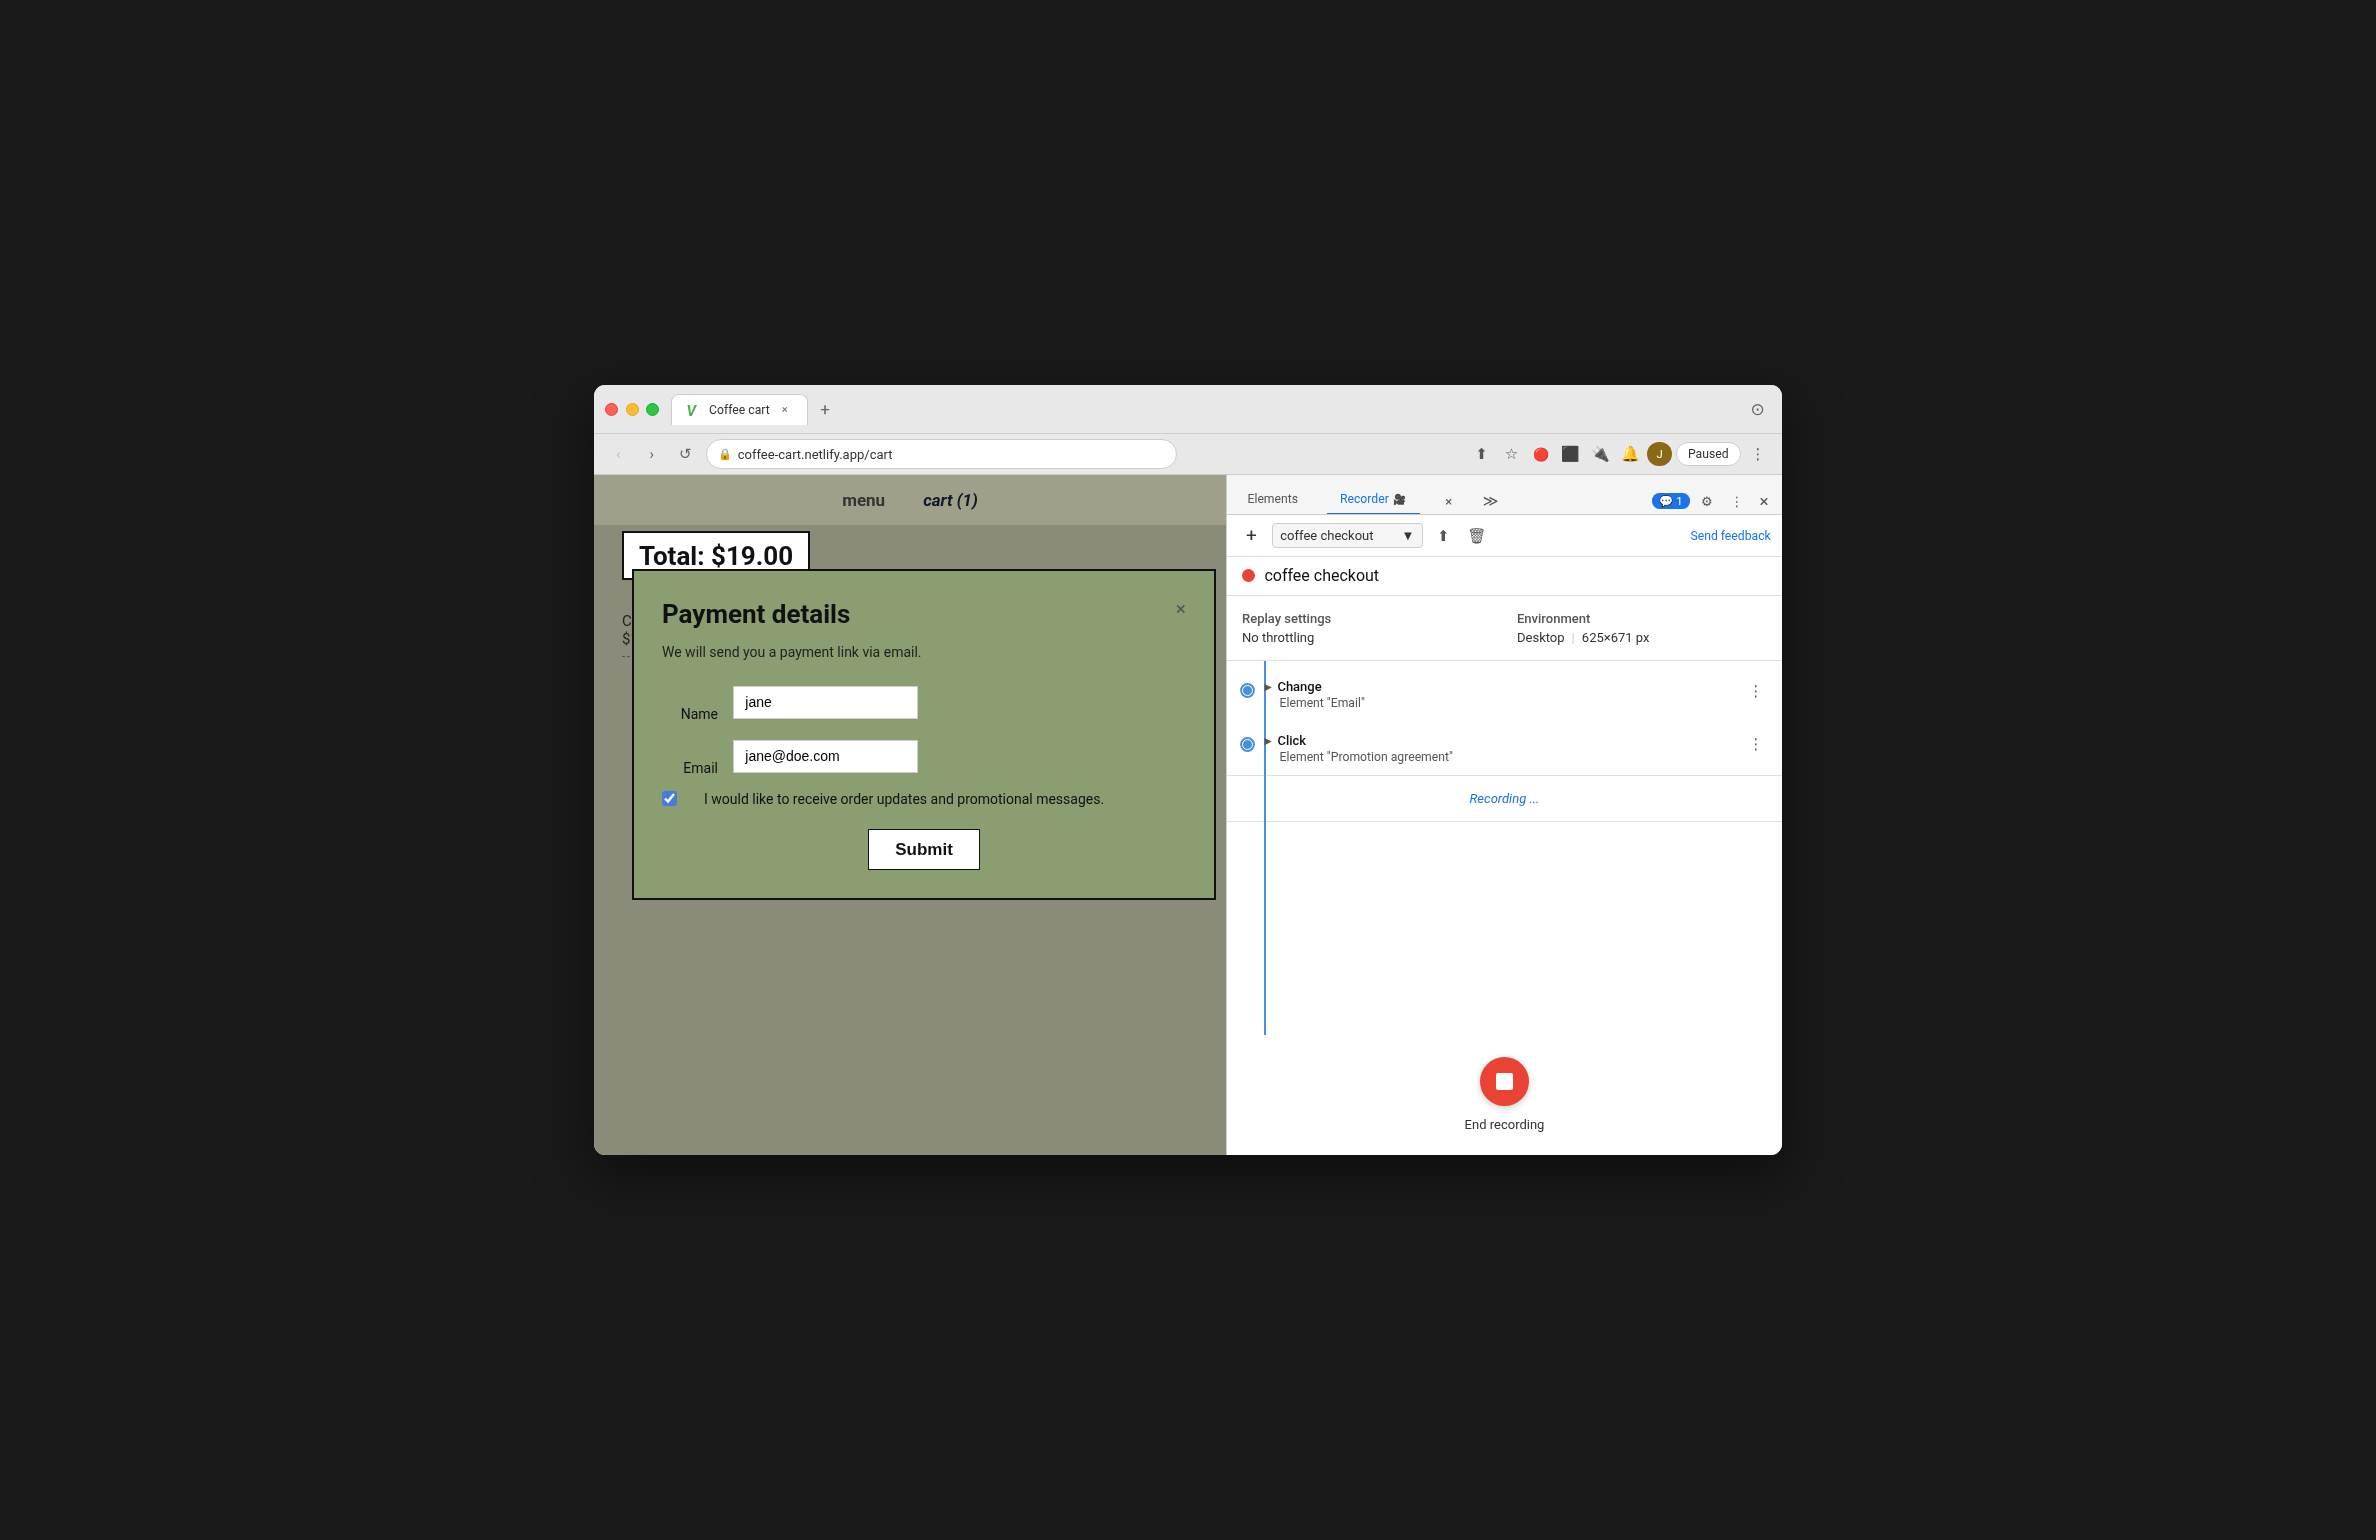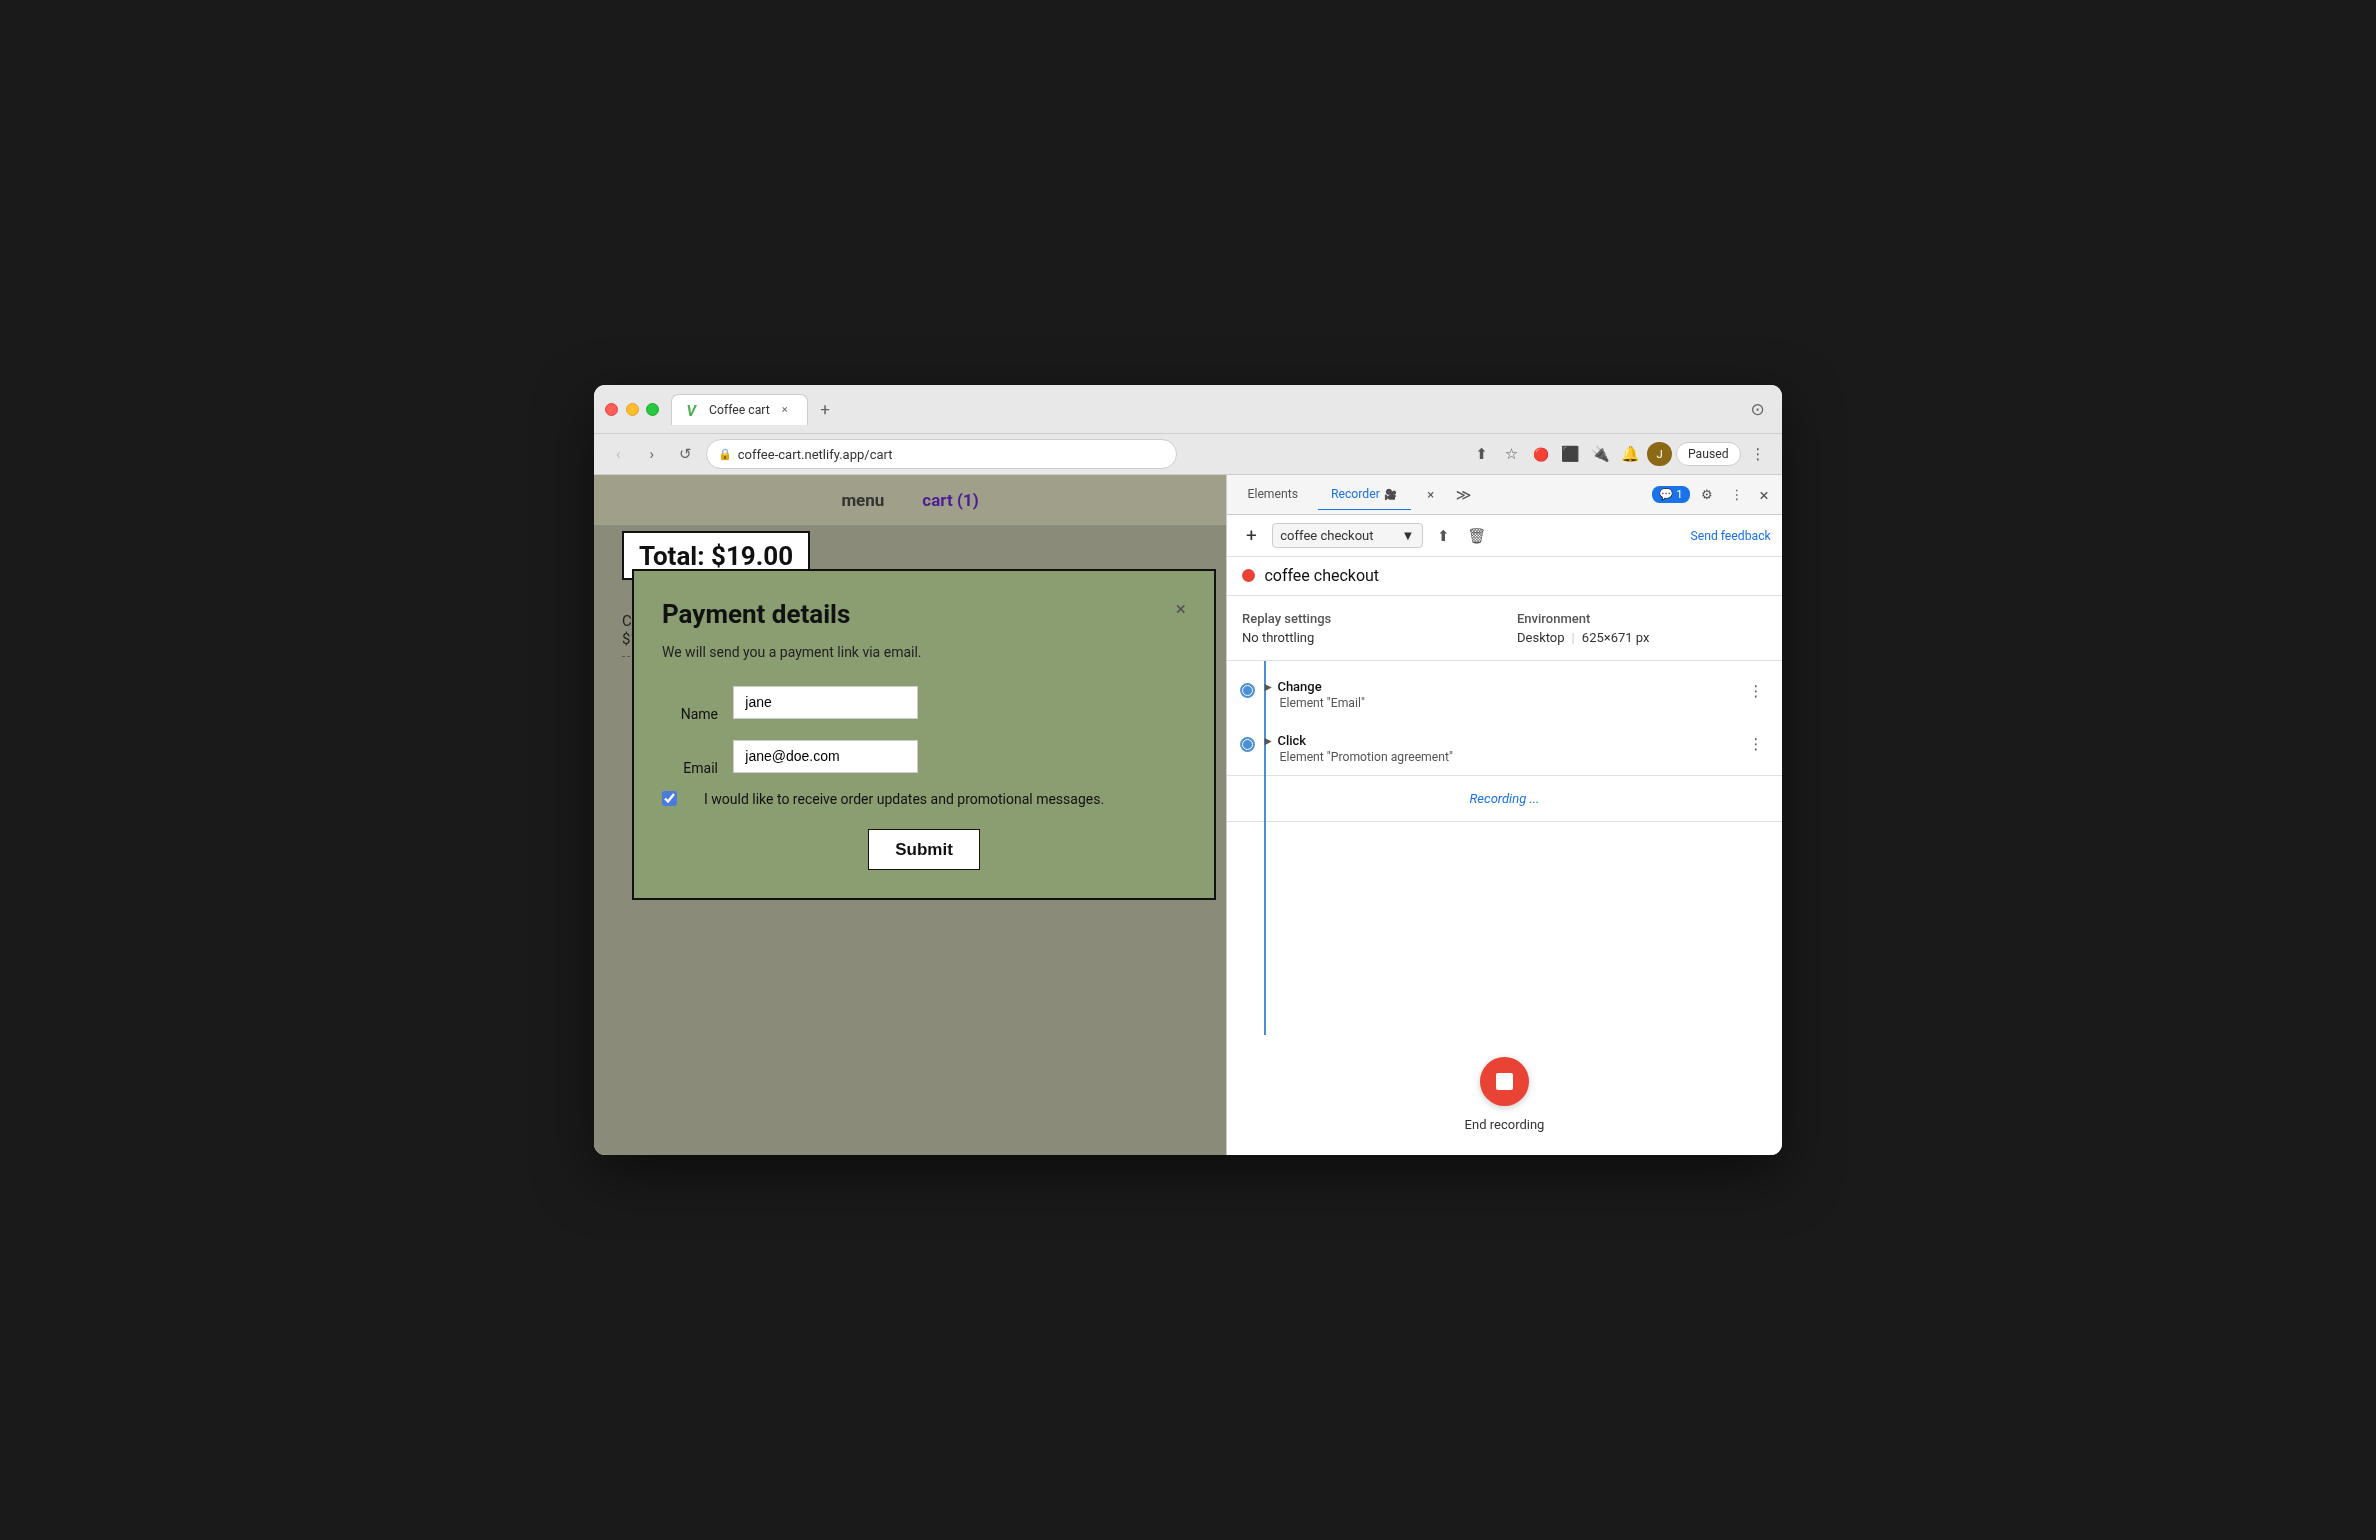--- a/index.html
+++ b/index.html
@@ -197,21 +197,21 @@
       justify-content: center;
       gap: 38px;
       padding: 15px 0;
     }
     .page-nav-item {
       font-size: 17px;
       font-weight: bold;
       color: #333;
       cursor: pointer;
     }
-    .page-nav-item.active { color: #4c1d95; }
+    .page-nav-item.active { color: #0f172a; font-style: italic; }
 
     .cart-total {
       position: absolute;
       top: 56px;
       left: 28px;
       background: white;
       border: 2.8px solid #111;
       padding: 7.5px 15px;
       font-size: 26px;
       font-weight: bold;
@@ -317,26 +317,26 @@
     .devtools {
       width: 556px;
       background: white;
       display: flex;
       flex-direction: column;
       border-left: 0.9px solid #ccc;
     }
 
     .devtools-tabs {
       display: flex;
-      align-items: center;
+      align-items: flex-end;
       background: #f5f5f5;
       border-bottom: 0.9px solid #ccc;
       padding: 0 7.5px;
       height: 40px;
-      gap: 7px;
+      gap: 16px;
     }
     .dt-tab {
       padding: 7.5px 13px;
       font-size: 12.2px;
       color: #555;
       cursor: pointer;
       border-bottom: 1.9px solid transparent;
     }
     .dt-tab.active {
       color: #1a73e8;

